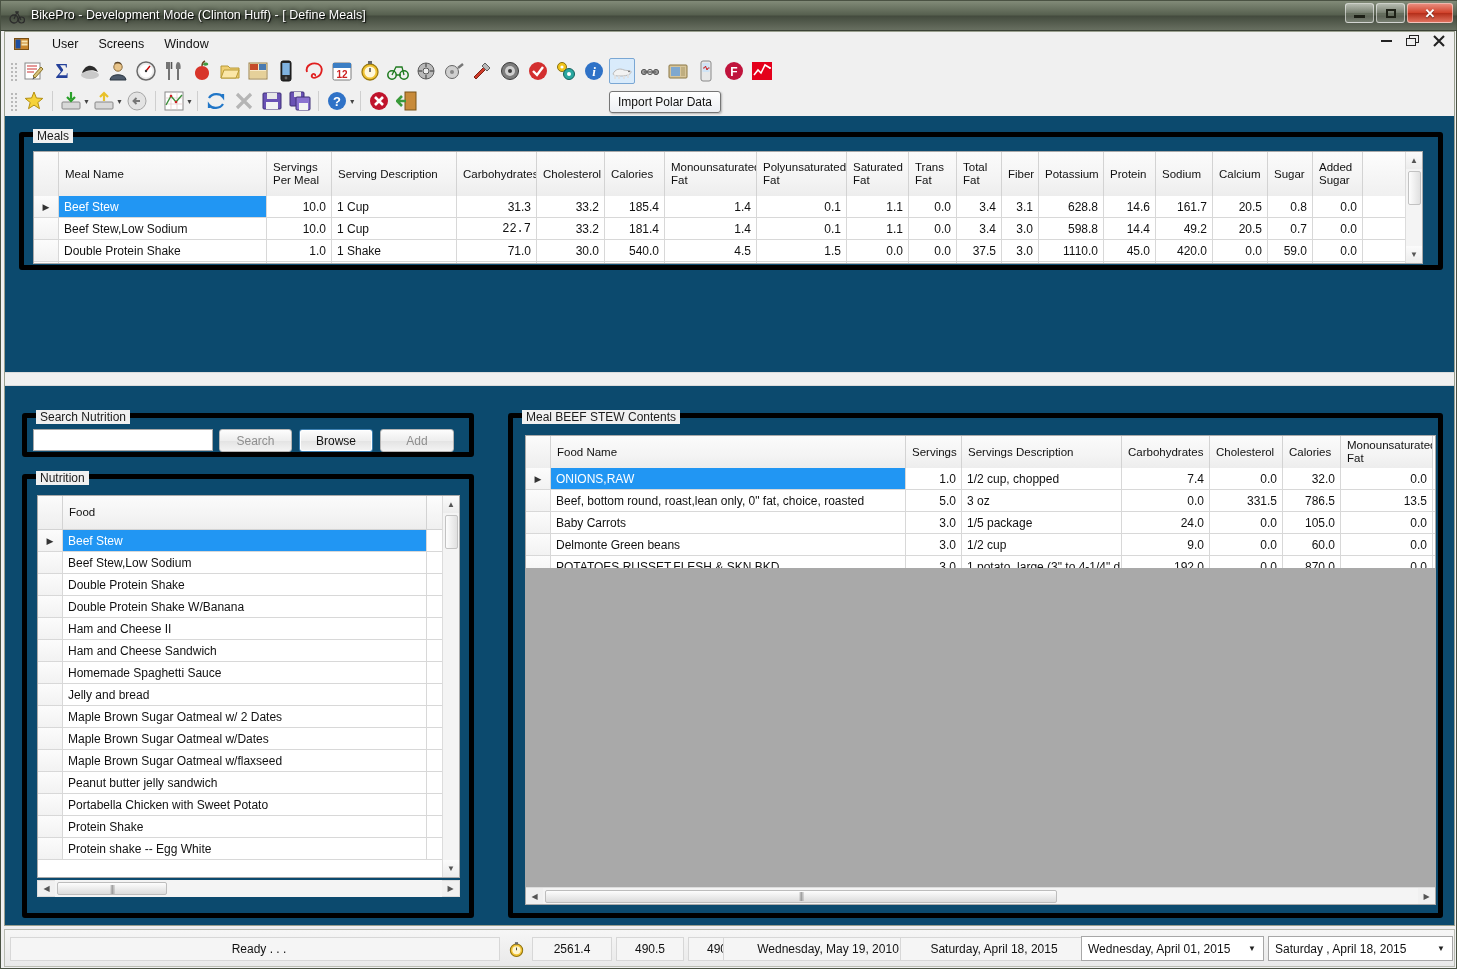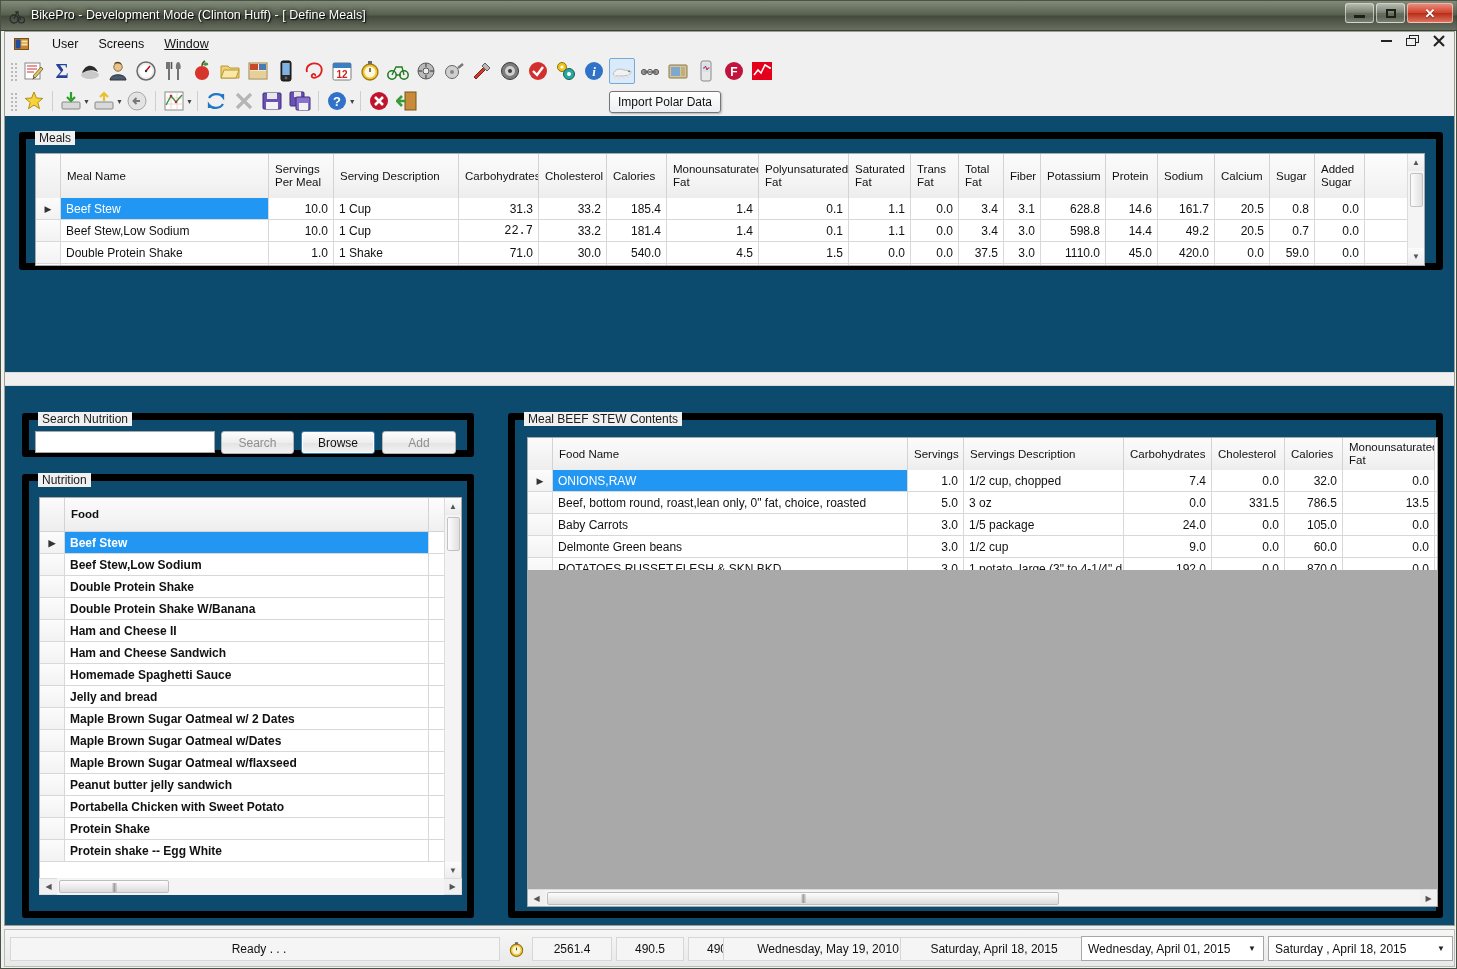--- a/index.html
+++ b/index.html
@@ -104,21 +104,21 @@
   .tooltip {
     position: absolute; left: 607px; top: 88px;
     background: linear-gradient(180deg,#ffffff,#eceff3);
     border: 1px solid #767676; border-radius: 3px;
     padding: 3px 8px; font-size: 12px; color: #111;
     box-shadow: 1px 1px 2px rgba(0,0,0,0.25);
     z-index: 60; white-space: nowrap;
   }
 
   
-  .groupbox { position: absolute; border: 7px solid #000000; border-radius: 3px; }
+  .groupbox { position: absolute; border: 5px solid #000000; border-radius: 3px; }
   .groupbox > .gb-title {
     position: absolute; top: -8px; left: 9px; background: #f0f0f0;
     padding: 0 4px; font-size: 12px; color: #1a1a1a;
   }
 
   
   .grid { background: #fff; border: 1px solid #a9a9a9; overflow: hidden; position: relative; }
   .grid-head { display: flex; background: linear-gradient(180deg,#fdfdfd,#f0f0f0); border-bottom: 1px solid #d3d3d3; }
   .gh {
     border-right: 1px solid #d3d3d3;
@@ -245,21 +245,21 @@
       <span class="menu-appicon">
         <svg width="16" height="14" viewBox="0 0 16 14">
           <rect x="0.5" y="1.5" width="14" height="11" fill="#c8862c" stroke="#7a4f12"></rect>
           <rect x="1.5" y="2.5" width="5" height="9" fill="#1d4ea0"></rect>
           <rect x="7.5" y="3.5" width="6" height="2" fill="#f5e3b0"></rect>
           <rect x="7.5" y="6.5" width="6" height="2" fill="#f5e3b0"></rect>
         </svg>
       </span>
       <div class="menu-item">User</div>
       <div class="menu-item">Screens</div>
-      <div class="menu-item" style="text-decoration:underline">Window</div>
+      <div class="menu-item" style="">Window</div>
       <div class="mdi-btns">
         <span style="display:inline-block;width:11px;height:2px;background:#222;margin-bottom:3px"></span>
         <span>
           <svg width="13" height="12" viewBox="0 0 13 12">
               <rect x="3.5" y="0.5" width="9" height="7" fill="none" stroke="#222"></rect>
               <rect x="0.5" y="3.5" width="9" height="7" fill="#f0f0f0" stroke="#222"></rect>
             </svg>
         </span>
         <span>
           <svg width="13" height="12" viewBox="0 0 13 12">
@@ -683,21 +683,21 @@
     <div class="groupbox" style="left:17px; top:381px; width:452px; height:44px;">
       <div class="gb-title">Search Nutrition</div>
       <input class="txtbox" type="text" style="position: absolute; left: 6px; top: 11px; width: 180px;" value="">
       <div class="btn" style="position:absolute;left:192px;top:11px;width:73px;">Search</div>
       <div class="btn enabled default" style="position:absolute;left:272px;top:11px;width:74px;">Browse</div>
       <div class="btn" style="position:absolute;left:353px;top:11px;width:74px;">Add</div>
     </div>
 
     <div class="groupbox" style="left:17px; top:442px; width:452px; height:444px;">
       <div class="gb-title">Nutrition</div>
-      <div class="grid" style="position:absolute;left:10px;top:16px;width:423px;height:383px;font-weight:bold;">
+      <div class="grid" style="position:absolute;left:10px;top:16px;width:423px;height:383px;">
         <div class="grid-head">
           <div class="gh rowhdr" style="width:25px;flex:0 0 25px;height:33px"></div>
           <div class="gh" style="width:364px;flex:0 0 364px;height:33px">Food</div>
         </div>
         <div id="nutrition-body" style="position:absolute;top:34px;left:0;right:17px;bottom:0;overflow:hidden;">
             <div class="grow sel" style="height: 22px;">
               <div class="gc rowhdr" style="flex: 0 0 25px;">
                 <span class="caret">▶</span>
               </div>
               <div class="gc name" style="flex: 0 0 364px;">Beef Stew</div>

